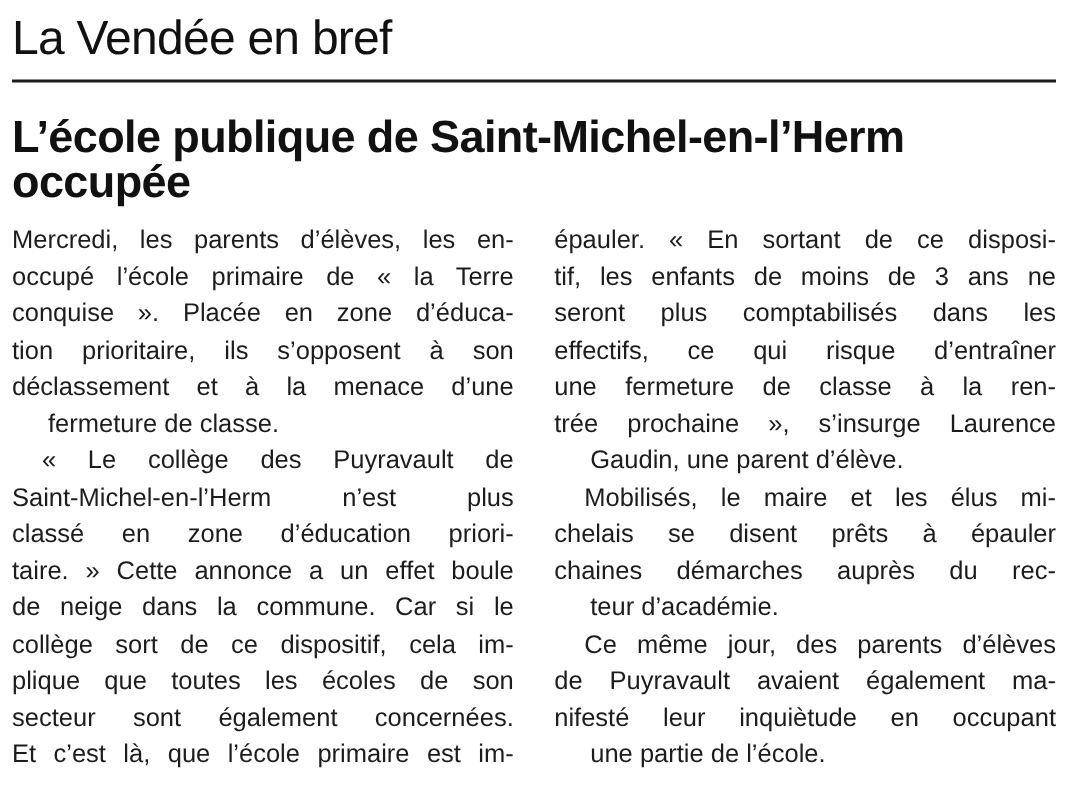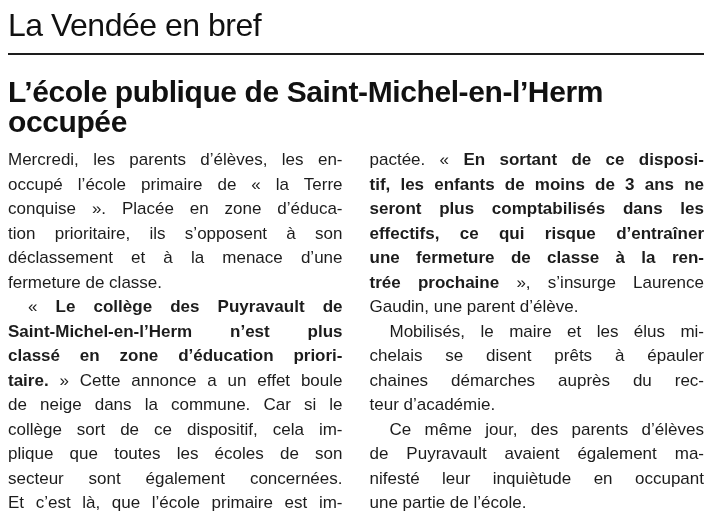--- a/index.html
+++ b/index.html
@@ -50,26 +50,27 @@
     font-size: 17px;
     line-height: 24.5px;
     color: #1c1c1c;
   }
   .line {
     text-align: justify;
     text-align-last: justify;
   }
   .line.end {
     text-align-last: left;
+    margin-left: 24px;
   }
   .line.indent {
     text-indent: 20px;
   }
   .bold {
-    font-weight: 700;
+    font-weight: 400;
   }
 </style>
 </head>
 <body>
 
 <div class="page">
   <h1 class="section-title">La Vendée en bref</h1>
   <hr class="rule">
   <h2 class="headline">L’école publique de Saint-Michel-en-l’Herm occupée</h2>
   <div class="cols">
@@ -84,21 +85,21 @@
         <div class="line"><span class="bold">Saint-Michel-en-l’Herm n’est plus</span></div>
         <div class="line"><span class="bold">classé en zone d’éducation priori-</span></div>
         <div class="line"><span class="bold">taire.</span><span> » Cette annonce a un effet boule</span></div>
         <div class="line"><span>de neige dans la commune. Car si le</span></div>
         <div class="line"><span>collège sort de ce dispositif, cela im-</span></div>
         <div class="line"><span>plique que toutes les écoles de son</span></div>
         <div class="line"><span>secteur sont également concernées.</span></div>
         <div class="line"><span>Et c’est là, que l’école primaire est im-</span></div>
       </div>
     <div class="col">
-        <div class="line"><span>pactée. « </span><span class="bold">En sortant de ce disposi-</span></div>
+        <div class="line"><span>épauler. « </span><span class="bold">En sortant de ce disposi-</span></div>
         <div class="line"><span class="bold">tif, les enfants de moins de 3 ans ne</span></div>
         <div class="line"><span class="bold">seront plus comptabilisés dans les</span></div>
         <div class="line"><span class="bold">effectifs, ce qui risque d’entraîner</span></div>
         <div class="line"><span class="bold">une fermeture de classe à la ren-</span></div>
         <div class="line"><span class="bold">trée prochaine</span><span> », s’insurge Laurence</span></div>
         <div class="line end"><span>Gaudin, une parent d’élève.</span></div>
         <div class="line indent"><span>Mobilisés, le maire et les élus mi-</span></div>
         <div class="line"><span>chelais se disent prêts à épauler</span></div>
         <div class="line"><span>chaines démarches auprès du rec-</span></div>
         <div class="line end"><span>teur d’académie.</span></div>

